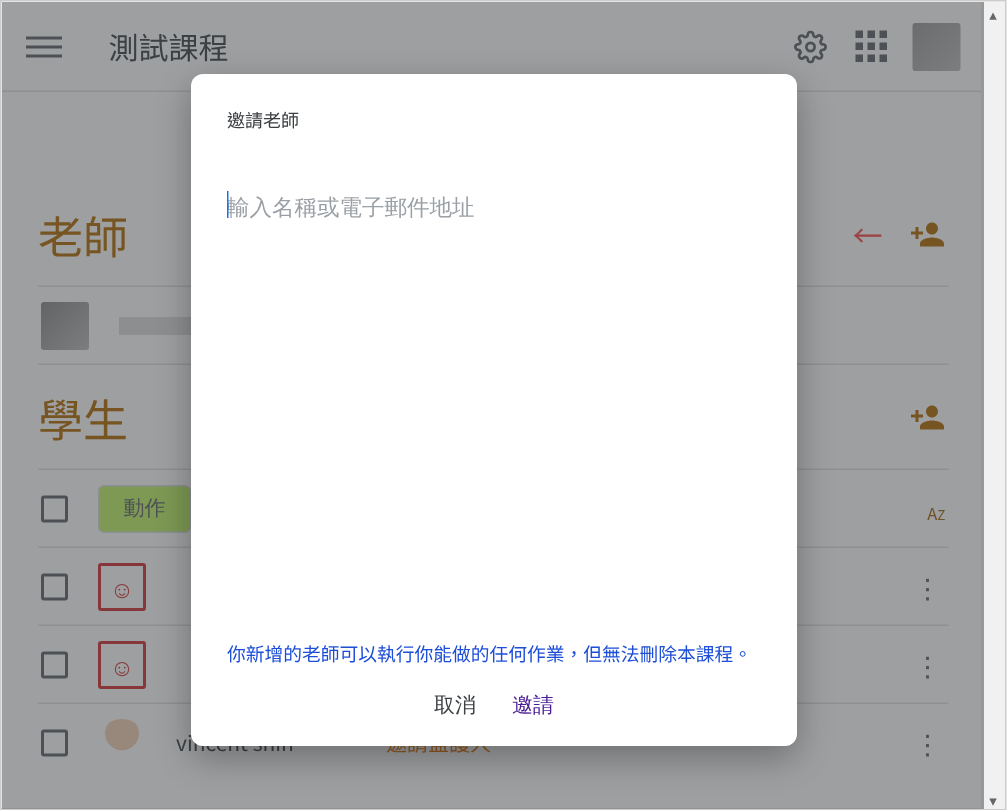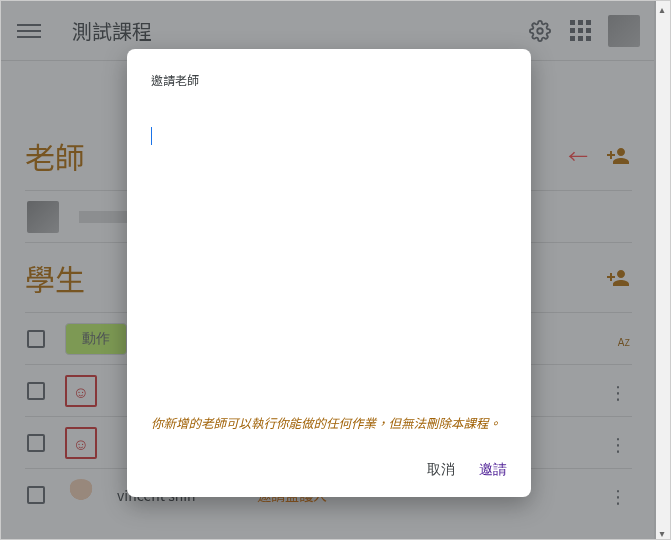--- a/index.html
+++ b/index.html
@@ -147,22 +147,22 @@
   }
   .dialog-input::placeholder { color: #9aa0a6; }
   .input-wrap { position: relative; }
   .caret {
     position: absolute;
     left: 0; top: 3px;
     width: 1px; height: 18px;
     background: #1a73e8;
   }
   .dialog-spacer { flex: 1; }
-  .dialog-note { font-size: 12.5px; color: #a16207; margin-bottom: 28px; line-height:1.5;font-style:italic;}
-  .dialog-actions { display: flex; justify-content: flex-end; gap: 24px; padding-bottom:6px;}
+  .dialog-note { font-size: 12.5px; color: #1d4ed8; margin-bottom: 16px; line-height:1.5;}
+  .dialog-actions { display: flex; justify-content: center; gap: 24px; padding-bottom:6px;}
   .dlg-btn { font-size: 14px; background:none; border:none; cursor:pointer;}
   .dlg-cancel { color: #3c4043; }
   .dlg-invite { color: #4c1d95; font-family: Liberation Serif, serif; }
   
   .outer-scroll {
     position:absolute; top:0; right:0; width:16px; height:540px;
     background:#f1f1f1;
     display:flex; flex-direction:column; align-items:center;
   }
   .outer-scroll .arrow-btn{font-size:10px;color:#666;height:16px;line-height:16px;}
@@ -261,20 +261,21 @@
         <div class="more-dots">⋮</div>
       </div>
     </div>
 
     <div class="overlay"></div>
 
     <div class="dialog">
       <div class="dialog-title">邀請老師</div>
       <div class="input-wrap">
         <div class="caret"></div>
+        <input class="dialog-input" placeholder="輸入名稱或電子郵件地址" style="">
       </div>
       <div class="dialog-spacer"></div>
       <div class="dialog-note">你新增的老師可以執行你能做的任何作業，但無法刪除本課程。</div>
       <div class="dialog-actions">
         <button class="dlg-btn dlg-cancel">取消</button>
         <button class="dlg-btn dlg-invite">邀請</button>
       </div>
     </div>
 
   </div>

